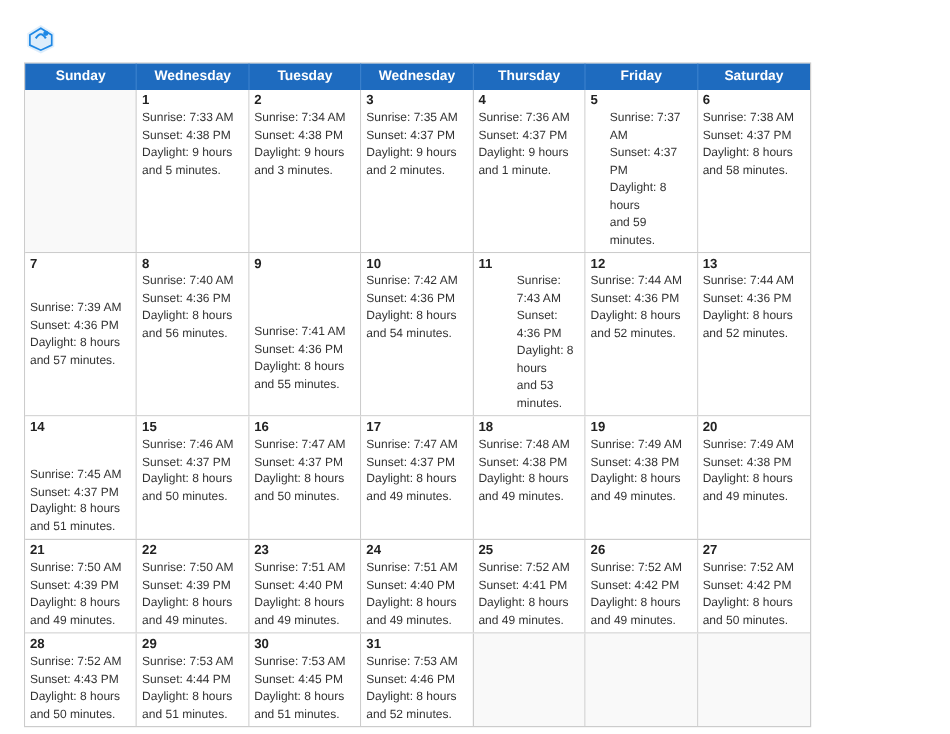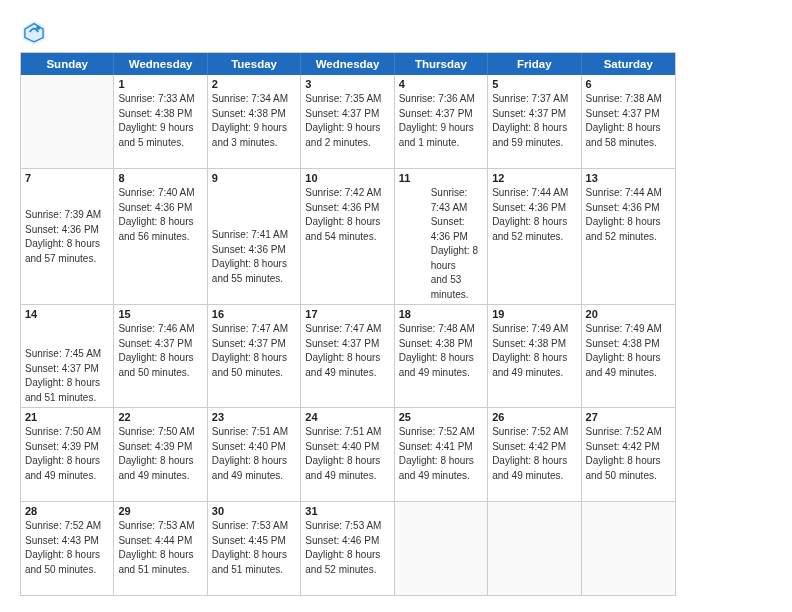--- a/index.html
+++ b/index.html
@@ -166,21 +166,21 @@
           </div>
           <div class="cal-cell">
             <div class="day-num">4</div>
             <div class="cell-info" style="white-space: pre-line;">Sunrise: 7:36 AM
 Sunset: 4:37 PM
 Daylight: 9 hours
 and 1 minute.</div>
           </div>
           <div class="cal-cell">
             <div class="day-num">5</div>
-            <div class="cell-info" style="white-space: pre-line;">Sunrise: 7:37 AM
+            <div class="cell-info" style="white-space: pre-line; margin-left: 16px;">Sunrise: 7:37 AM
 Sunset: 4:37 PM
 Daylight: 8 hours
 and 59 minutes.</div>
           </div>
           <div class="cal-cell">
             <div class="day-num">6</div>
             <div class="cell-info" style="white-space: pre-line;">Sunrise: 7:38 AM
 Sunset: 4:37 PM
 Daylight: 8 hours
 and 58 minutes.</div>

